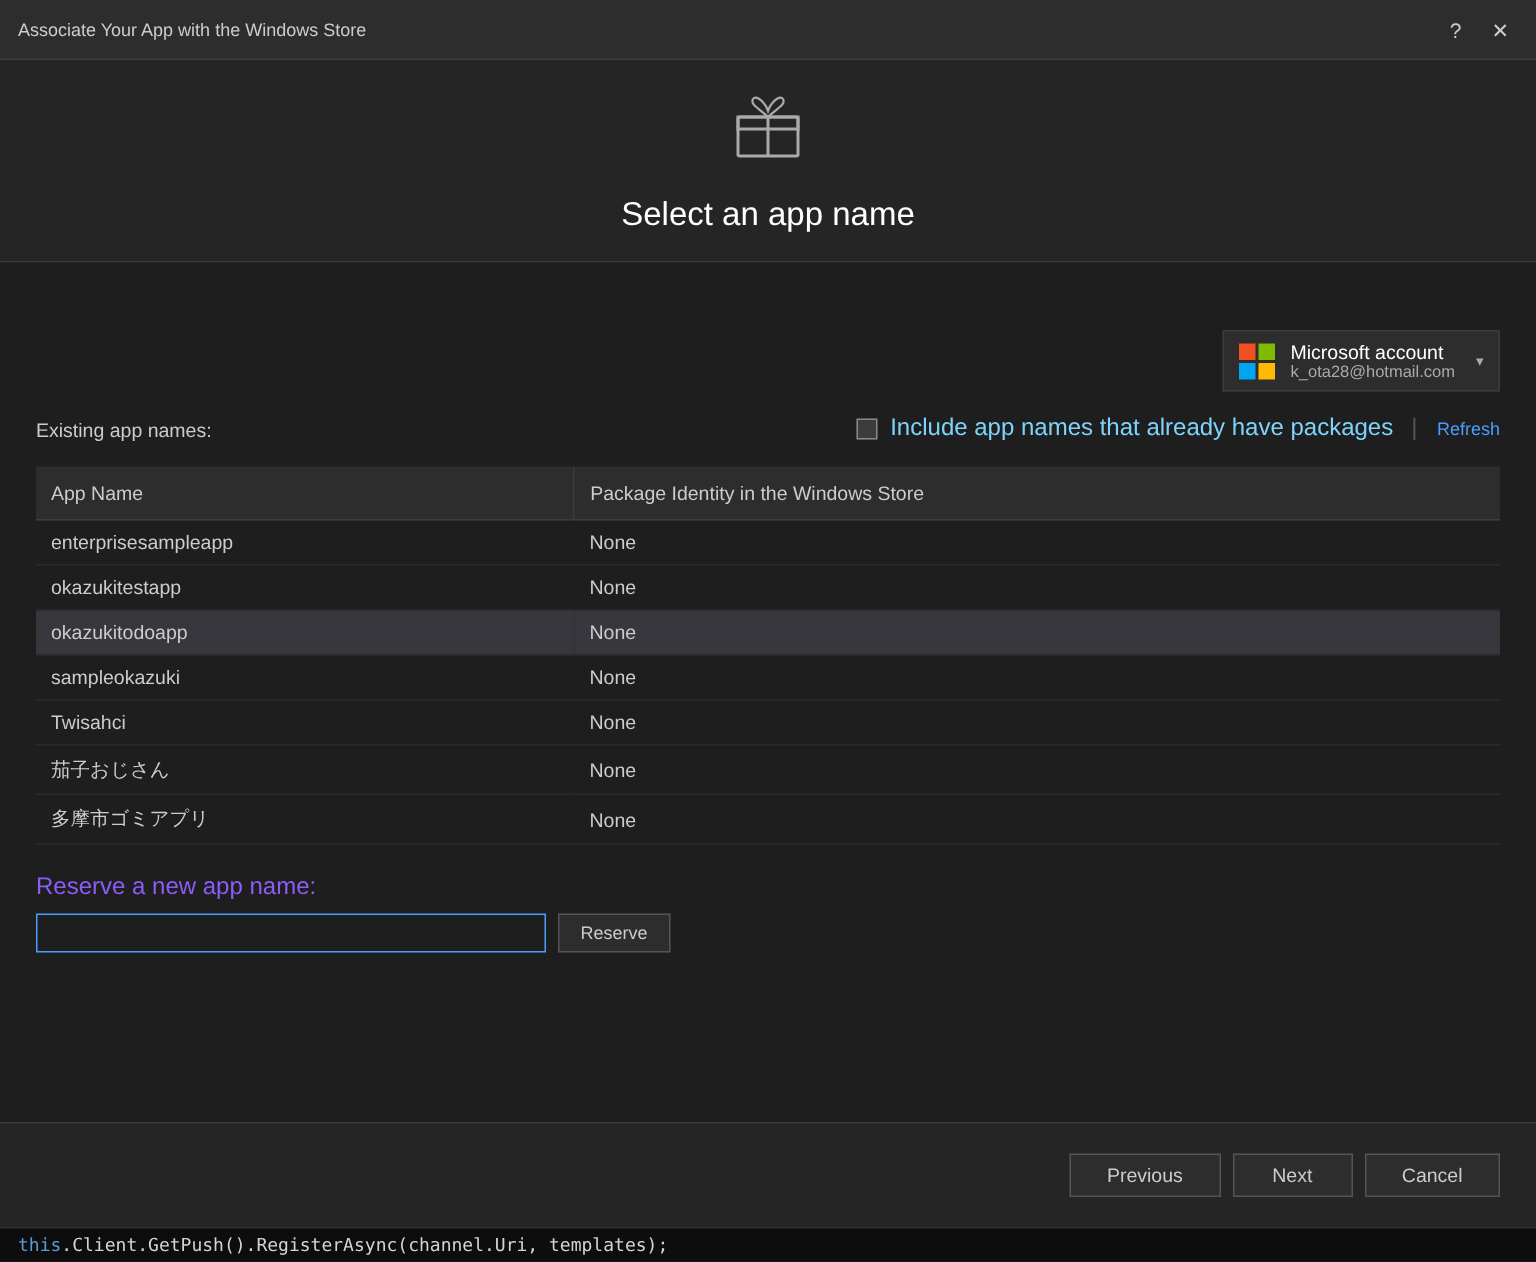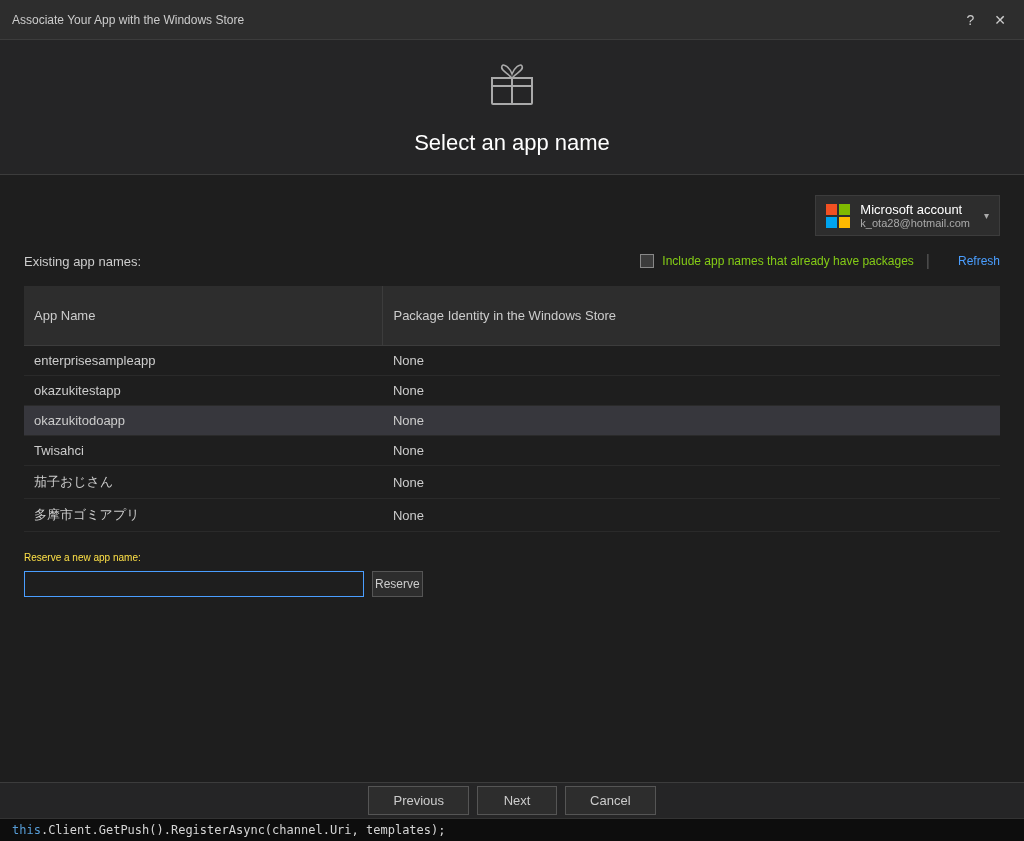--- a/index.html
+++ b/index.html
@@ -69,20 +69,21 @@
       display: flex;
       flex-direction: column;
       gap: 16px;
       overflow: hidden;
     }
     
     .account-row {
       display: flex;
       justify-content: flex-end;
       align-items: center;
+      margin-top: 25px;
     }
     .account-block {
       display: flex;
       align-items: center;
       gap: 10px;
       background: #2d2d2d;
       border: 1px solid #3c3c3c;
       padding: 6px 10px;
       cursor: pointer;
     }
@@ -131,47 +132,47 @@
       gap: 8px;
     }
     .checkbox-box {
       width: 14px;
       height: 14px;
       background: #3c3c3c;
       border: 1px solid #888;
       flex-shrink: 0;
     }
     .include-label {
-      color: #84cc16;
-      font-size: 12px;
+      color: #7dd3fc;
+      font-size: 16px;
     }
     .refresh-link {
       color: #4a9eff;
       font-size: 12px;
       cursor: pointer;
       text-decoration: none;
-      margin-left: 20px;
+      margin-left: 5px;
     }
     .pipe-sep {
       color: #555;
       margin-left: 4px;
     }
     
     .app-table {
       width: 100%;
       border-collapse: collapse;
       font-size: 13px;
     }
     .app-table thead tr {
       background: #2d2d2d;
       border-bottom: 1px solid #3c3c3c;
     }
     .app-table th {
       color: #cccccc;
-      padding: 22px 10px;
+      padding: 10px 10px;
       text-align: left;
       font-weight: normal;
       border-right: 1px solid #3c3c3c;
     }
     .app-table th:last-child { border-right: none; }
     .app-table tbody tr {
       border-bottom: 1px solid #2a2a2a;
       cursor: pointer;
     }
     .app-table tbody tr.selected { background: #37373d; }
@@ -180,22 +181,22 @@
       padding: 7px 10px;
     }
     
     .reserve-section {
       display: flex;
       flex-direction: column;
       gap: 8px;
       margin-top: 4px;
     }
     .reserve-label {
-      color: #fde047;
-      font-size: 10px;
+      color: #8b5cf6;
+      font-size: 16px;
     }
     .reserve-input-row {
       display: flex;
       align-items: center;
       gap: 8px;
     }
     .reserve-input {
       width: 340px;
       height: 26px;
       background: #1e1e1e;
@@ -203,31 +204,31 @@
       color: #cccccc;
       font-size: 13px;
       padding: 0 6px;
       outline: none;
     }
     .reserve-btn {
       background: #2d2d2d;
       border: 1px solid #555;
       color: #cccccc;
       font-size: 12px;
-      padding: 4px 2px;
+      padding: 4px 14px;
       cursor: pointer;
       height: 26px;
     }
     
     .dialog-footer {
       background: #252526;
       border-top: 1px solid #3c3c3c;
-      padding: 3px 24px;
-      display: flex;
-      justify-content: center;
+      padding: 20px 24px;
+      display: flex;
+      justify-content: flex-end;
       gap: 8px;
       flex-shrink: 0;
     }
     .footer-btn {
       background: #2d2d2d;
       border: 1px solid #555;
       color: #cccccc;
       font-size: 13px;
       padding: 6px 24px;
       cursor: pointer;
@@ -313,20 +314,24 @@
         </tr>
         <tr>
           <td>okazukitestapp</td>
           <td>None</td>
         </tr>
         <tr class="selected">
           <td>okazukitodoapp</td>
           <td>None</td>
         </tr>
         <tr>
+          <td>sampleokazuki</td>
+          <td>None</td>
+        </tr>
+        <tr>
           <td>Twisahci</td>
           <td>None</td>
         </tr>
         <tr>
           <td>茄子おじさん</td>
           <td>None</td>
         </tr>
         <tr>
           <td>多摩市ゴミアプリ</td>
           <td>None</td>

